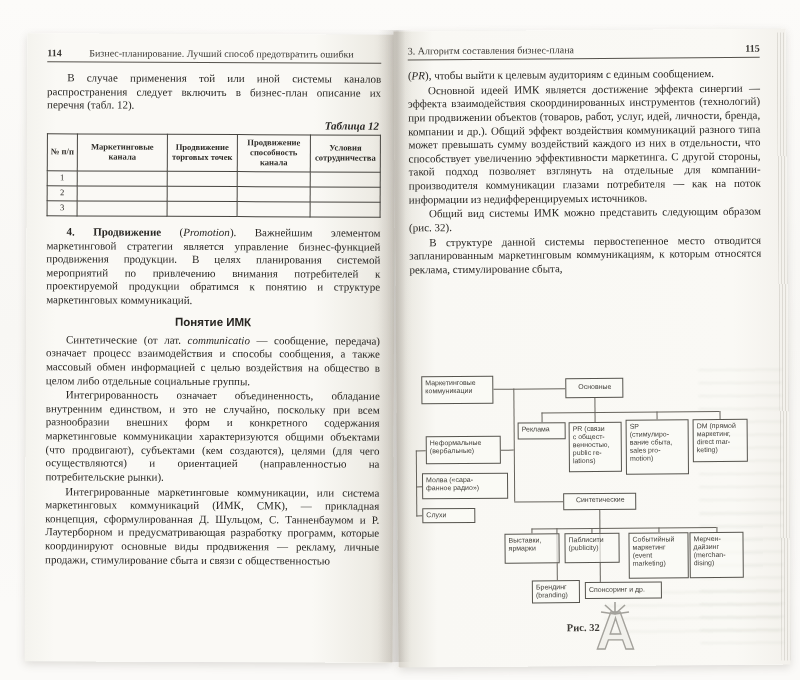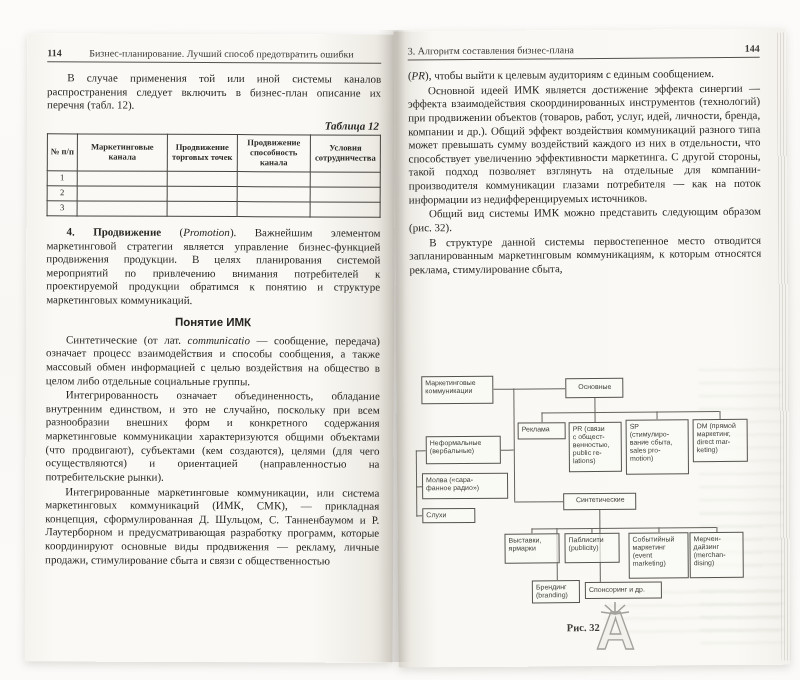--- a/index.html
+++ b/index.html
@@ -108,21 +108,21 @@
     <p class="body"><span>Синтетические (от лат. </span><span class="ital">communicatio</span><span> — сообщение, передача) означает процесс взаимодействия и способы сообщения, а также массовый обмен информацией с целью воздействия на общество в целом либо отдельные социальные группы.</span></p>
 
     <p class="body">Интегрированность означает объединенность, обладание внутренним единством, и это не случайно, поскольку при всем разнообразии внешних форм и конкретного содержания маркетинговые коммуникации характеризуются общими объектами (что продвигают), субъектами (кем создаются), целями (для чего осуществляются) и ориентацией (направленностью на потребительские рынки).</p>
 
     <p class="body">Интегрированные маркетинговые коммуникации, или система маркетинговых коммуникаций (ИМК, СМК), — прикладная концепция, сформулированная Д. Шульцом, С. Танненбаумом и Р. Лаутерборном и предусматривающая разработку программ, которые координируют основные виды продвижения — рекламу, личные продажи, стимулирование сбыта и связи с общественностью</p>
   </div>
 
   <div class="page page-right">
     <div class="runhead">
       <span class="title">3. Алгоритм составления бизнес-плана</span>
-      <span class="num">144</span>
+      <span class="num">115</span>
     </div>
 
     <p class="body noindent"><span>(</span><span class="ital">PR</span><span>), чтобы выйти к целевым аудиториям с единым сообщением.</span></p>
 
     <p class="body">Основной идеей ИМК является достижение эффекта синергии — эффекта взаимодействия скоординированных инструментов (технологий) при продвижении объектов (товаров, работ, услуг, идей, личности, бренда, компании и др.). Общий эффект воздействия коммуникаций разного типа может превышать сумму воздействий каждого из них в отдельности, что способствует увеличению эффективности маркетинга. С другой стороны, такой подход позволяет взглянуть на отдельные для компании-производителя коммуникации глазами потребителя — как на поток информации из недифференцируемых источников.</p>
 
     <p class="body">Общий вид системы ИМК можно представить следующим образом (рис. 32).</p>
 
     <p class="body">В структуре данной системы первостепенное место отводится запланированным маркетинговым коммуникациям, к которым относятся реклама, стимулирование сбыта,</p>
 

